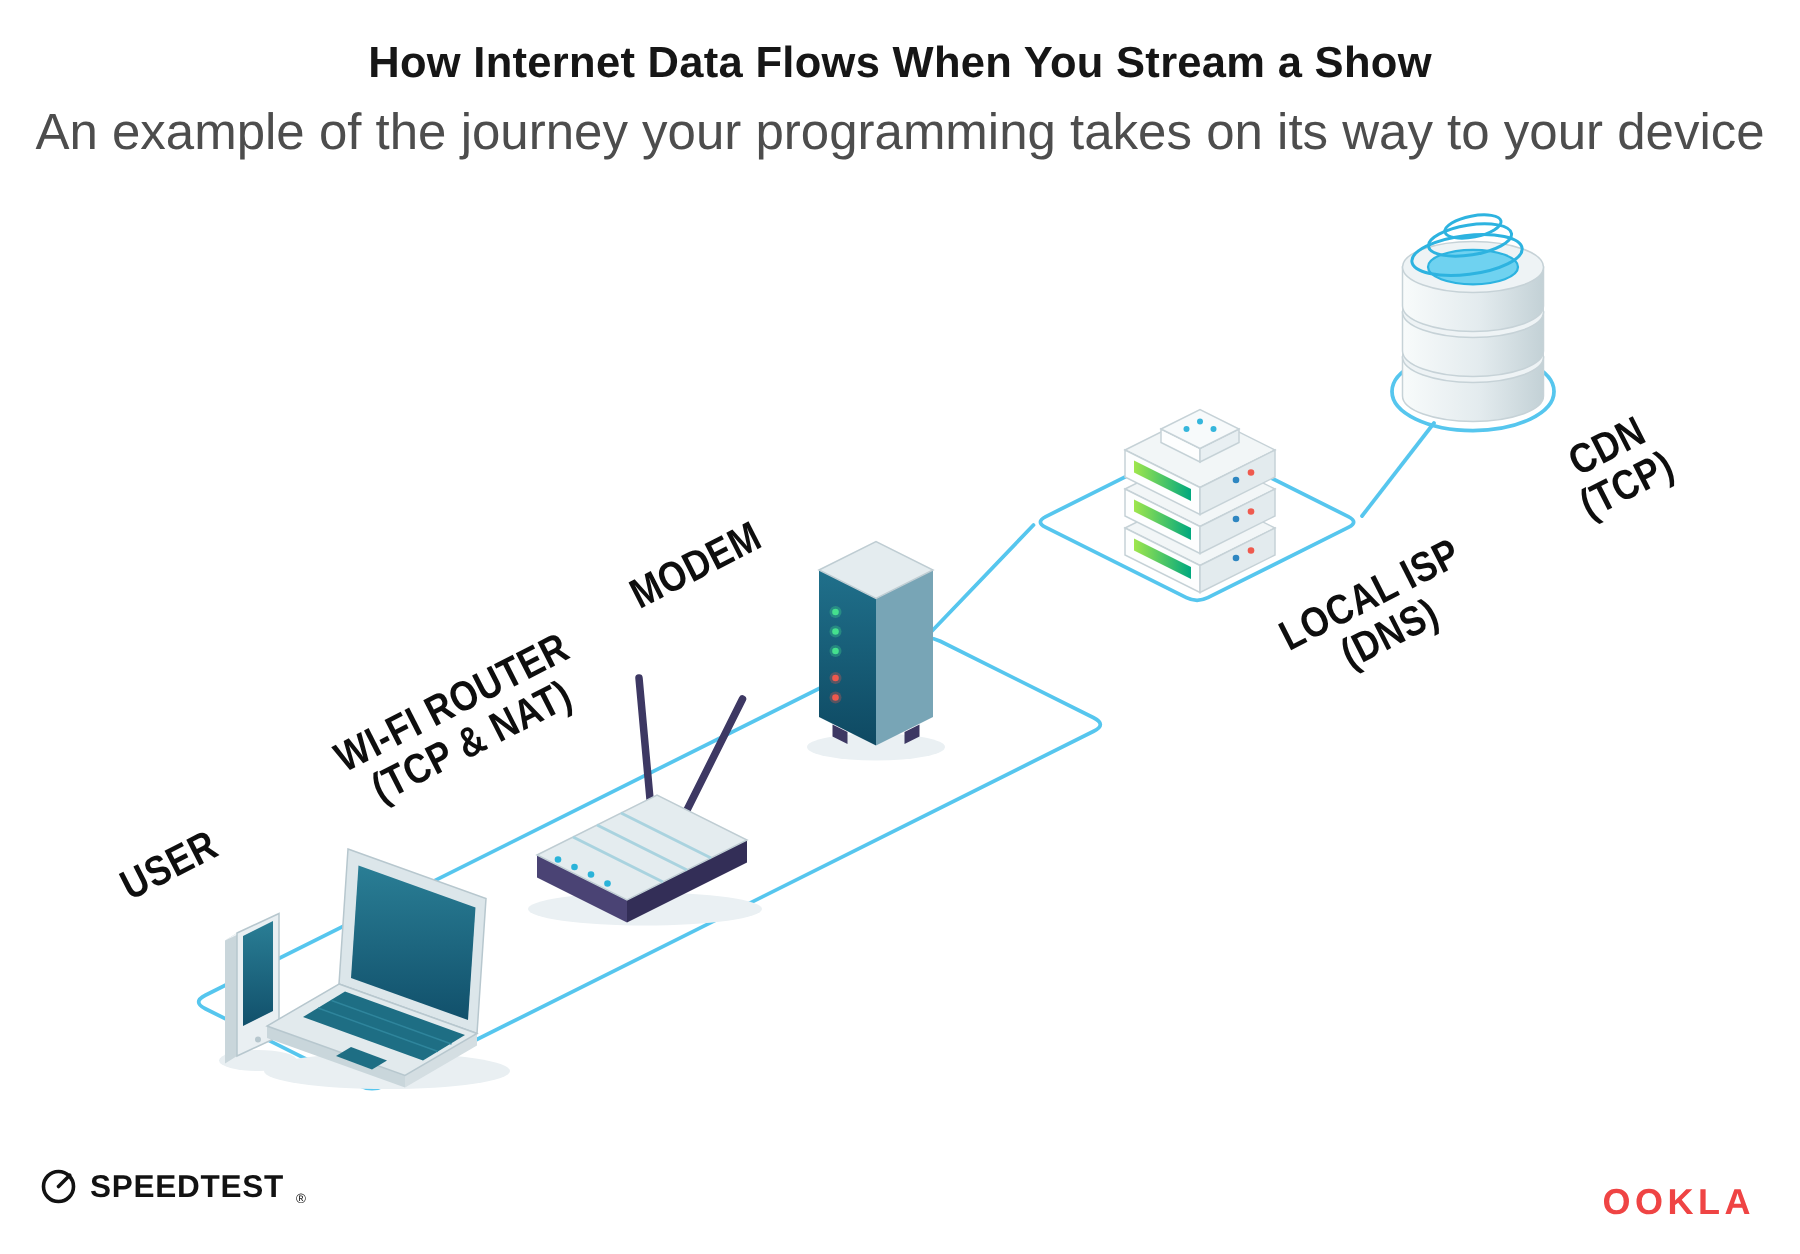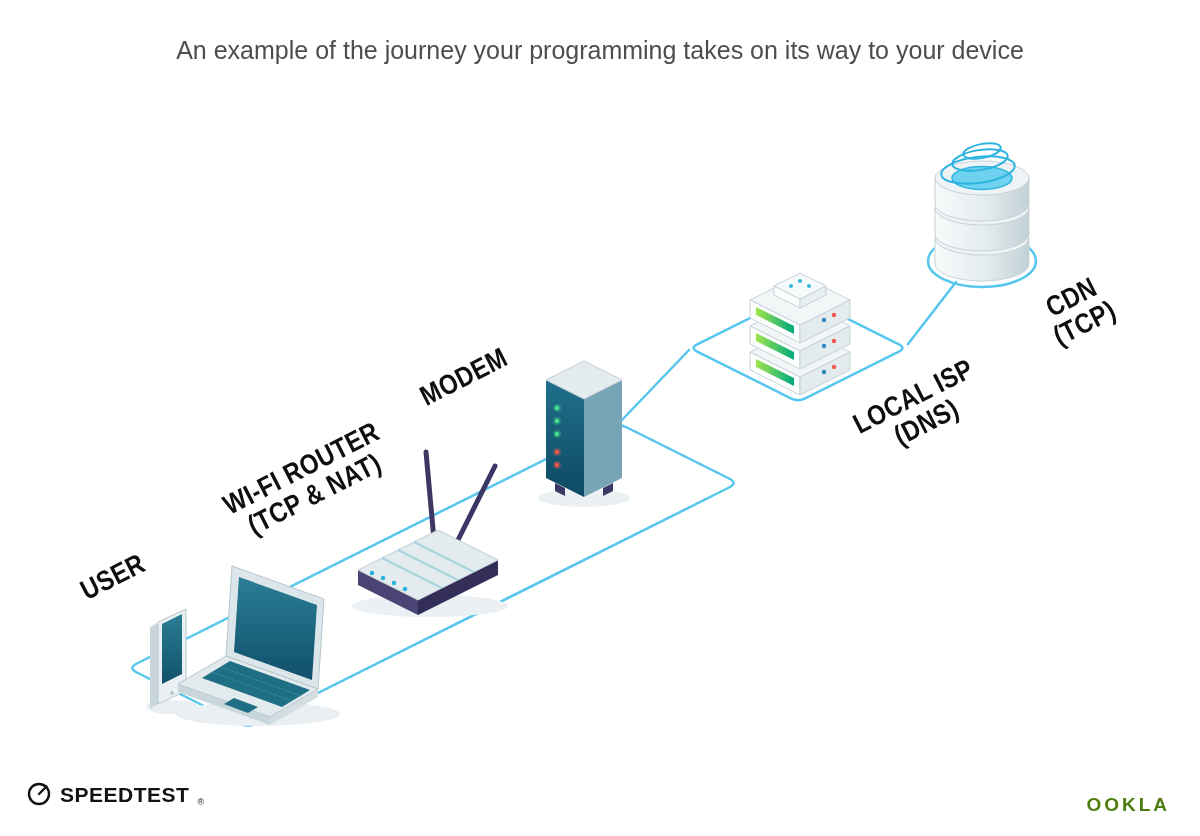--- a/index.html
+++ b/index.html
@@ -3,45 +3,46 @@
 <meta charset="utf-8">
 <style>
   :root{
     --c-line:#56C6EE; --c-title-text:#161616; --c-subtitle-text:#4D4D4D; --c-label-text:#0E0E0E;
   }
   html,body{margin:0;padding:0;background:#fff;}
   .stage{position:relative;width:1200px;height:836px;background:#fff;overflow:hidden;
          font-family:"Liberation Sans",sans-serif;}
   header{position:absolute;top:26px;left:0;width:100%;text-align:center;z-index:5;}
   h1{margin:0;font-size:29px;font-weight:700;color:var(--c-title-text);letter-spacing:.2px;}
-  .subtitle{margin:10px 0 0;font-size:25px;font-weight:400;color:var(--c-subtitle-text);}
+  .subtitle{margin:10px 0 0;font-size:34px;font-weight:400;color:var(--c-subtitle-text);}
   .scene{position:absolute;left:0;top:0;width:1200px;height:836px;}
   .flow-line{fill:none;stroke:var(--c-line);stroke-width:2.5;stroke-linecap:round;}
   .node-label{position:absolute;text-align:center;font-weight:700;color:var(--c-label-text);
       font-size:28px;line-height:1.02;letter-spacing:.5px;white-space:nowrap;
       transform:rotate(-27deg) scale(.85,1);transform-origin:center center;z-index:6;}
   .node-label span{display:block;}
   .label-user{left:33px;top:563px;width:160px;}
   .label-router{left:178px;top:453px;width:260px;}
   .label-modem{left:364px;top:363px;width:200px;}
   .label-isp{left:800px;top:381px;width:240px;}
   .label-cdn{left:978px;top:282px;width:200px;}
   footer{position:absolute;left:26px;right:30px;bottom:20px;display:flex;
          justify-content:space-between;align-items:center;z-index:5;}
   .speedtest{display:flex;align-items:flex-end;gap:8px;font-weight:700;font-size:21px;
              letter-spacing:.5px;color:#121212;}
   .speedtest sup{font-size:9px;font-weight:400;vertical-align:super;}
-  .ookla{font-size:19px;font-weight:700;letter-spacing:3px;color:#4d7c0f;margin-top:22px;}
+  .ookla{font-size:24px;font-weight:700;letter-spacing:3px;color:#ef4444;margin-top:22px;}
 </style>
 </head>
 <body>
 
 <div class="stage">
 
   <header>
+    <h1>How Internet Data Flows When You Stream a Show</h1>
     <p class="subtitle">An example of the journey your programming takes on its way to your device</p>
   </header>
 
   <svg class="scene" viewBox="0 0 1200 836" aria-hidden="true">
     <defs>
       <linearGradient id="gScreen" x1="0" y1="0" x2="0" y2="1">
         <stop offset="0" stop-color="#2A7E95"></stop>
           <stop offset="1" stop-color="#11506B"></stop>
       </linearGradient>
       <linearGradient id="gModemL" x1="0" y1="0" x2="0" y2="1">

